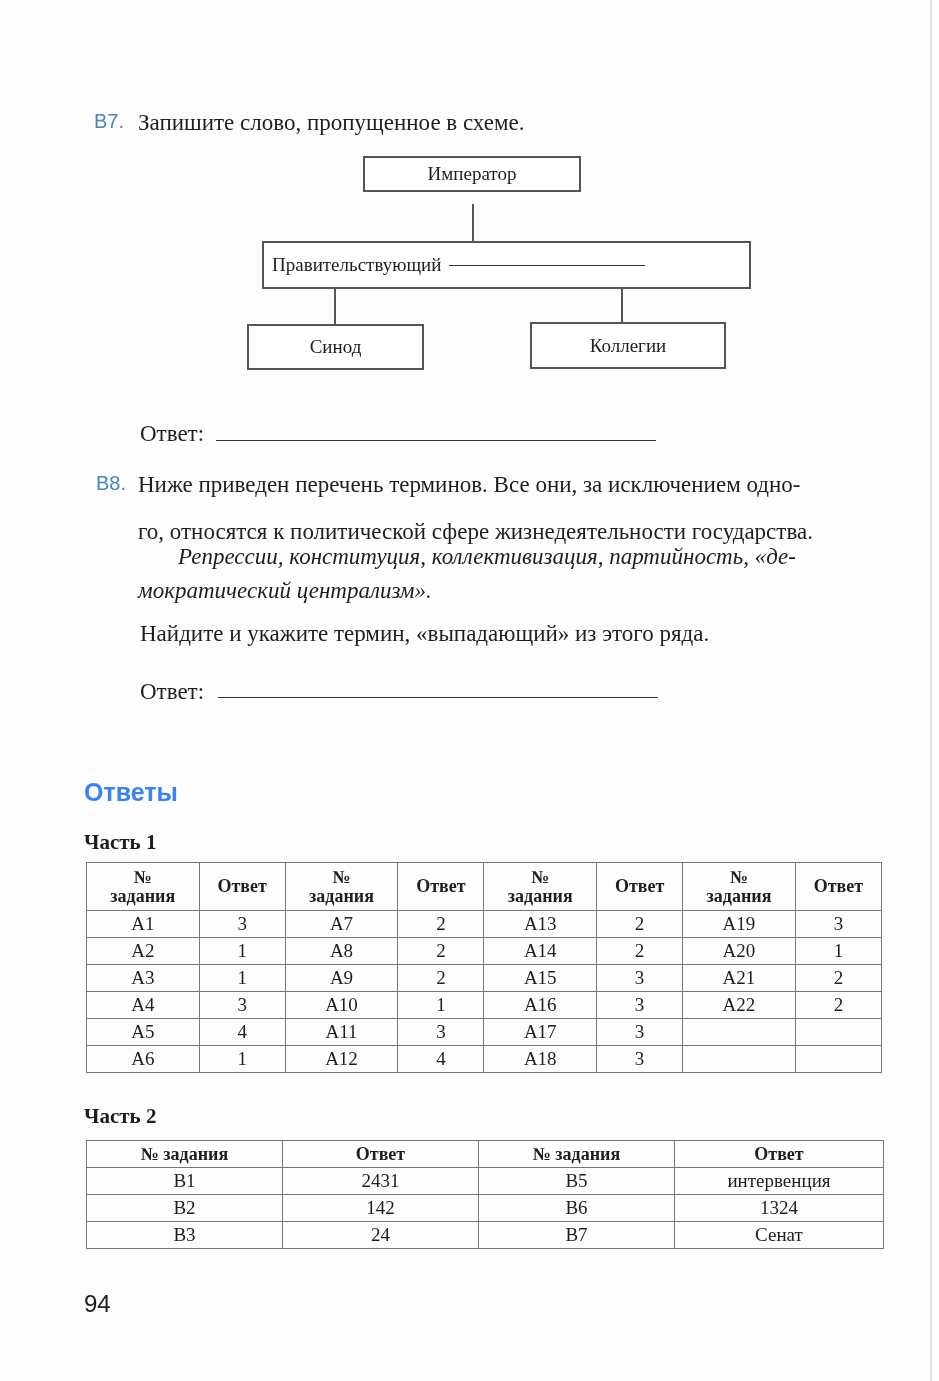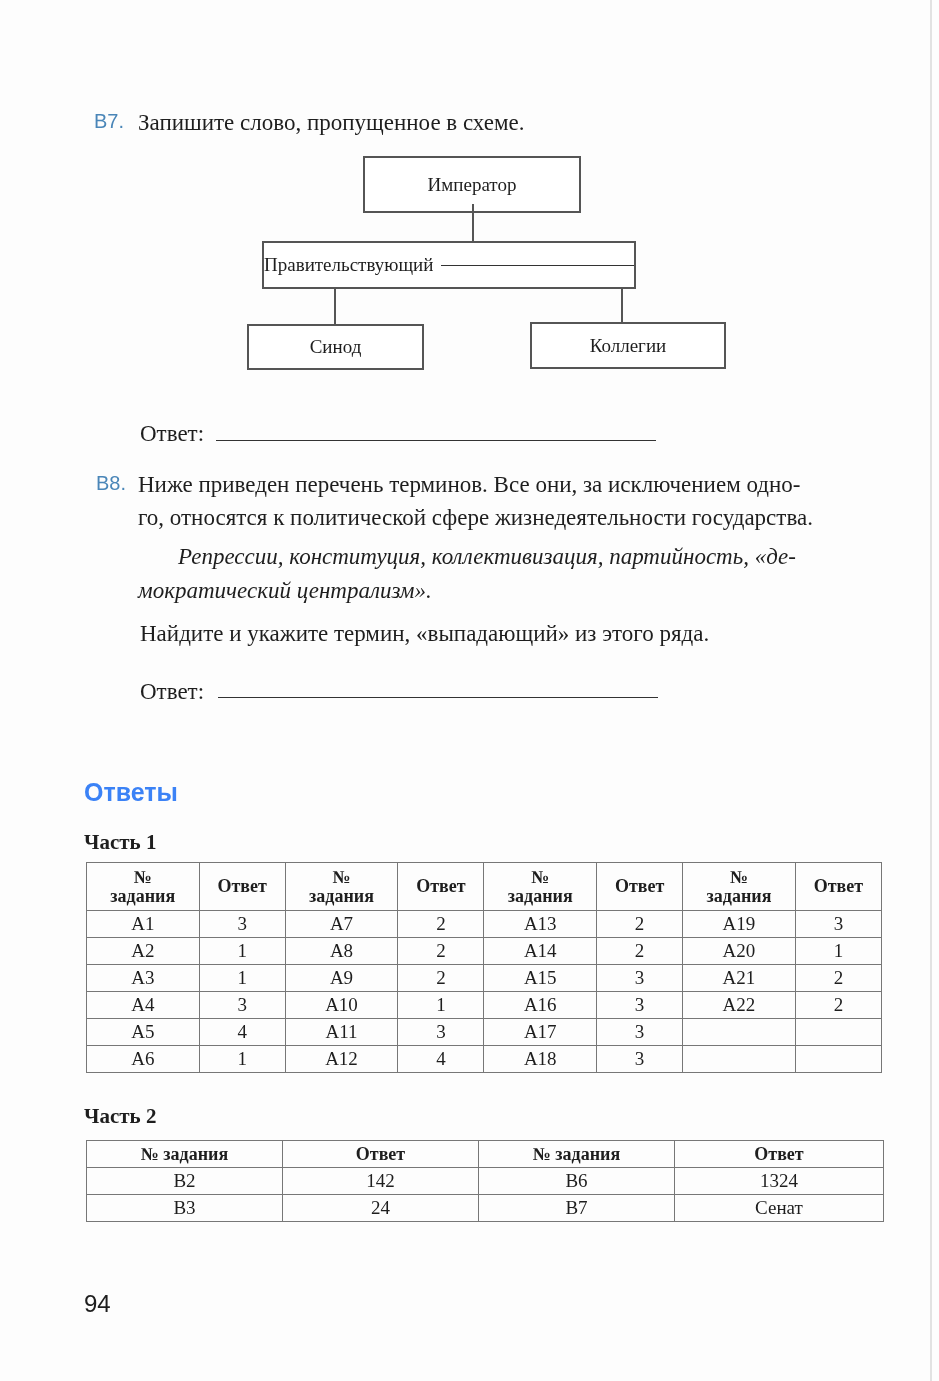--- a/index.html
+++ b/index.html
@@ -33,44 +33,44 @@
 </style>
 </head>
 <body>
 
 <div class="edge"></div>
 
 <div class="qnum" style="left:78px; top:110px;">B7.</div>
 <div class="text" style="left:138px; top:106px;">Запишите слово, пропущенное в схеме.</div>
 
 <div>
-  <div class="box" style="left:363px; top:156px; width:218px; height:57px;">
+  <div class="box" style="left:363px; top:156px; width:218px; height:36px;">
     <span>Император</span>
   </div>
   <div class="vline" style="left:472px; top:204px; height:38px;"></div>
-  <div class="box" style="left:262px; top:241px; width:374px; height:48px; justify-content:flex-start; ">
+  <div class="box" style="left:262px; top:241px; width:489px; height:48px; justify-content:flex-start; padding-left:8px;">
     <span>Правительствующий</span>
     <span class="blank" style="width:196px; margin-left:8px;"></span>
   </div>
   <div class="vline" style="left:334px; top:289px; height:36px;"></div>
   <div class="vline" style="left:621px; top:289px; height:34px;"></div>
   <div class="box" style="left:247px; top:324px; width:177px; height:46px;">
     <span>Синод</span>
   </div>
   <div class="box" style="left:530px; top:322px; width:196px; height:47px;">
     <span>Коллегии</span>
   </div>
 </div>
 
 <div class="text" style="left:140px; top:417px;">Ответ:</div>
 <div class="answer-line" style="left:216px; top:440px; width:440px;"></div>
 
 <div class="qnum" style="left:80px; top:472px;">B8.</div>
 <div class="text" style="left:138px; top:468px;">Ниже приведен перечень терминов. Все они, за исключением одно-</div>
-<div class="text" style="left:138px; top:501px;">го, относятся к политической сфере жизнедеятельности государства.</div>
+<div class="text" style="left:138px; top:515px;">го, относятся к политической сфере жизнедеятельности государства.</div>
 <div class="text ital" style="left:178px; top:540px;">Репрессии, конституция, коллективизация, партийность, «де-</div>
 <div class="text ital" style="left:138px; top:574px;">мократический централизм».</div>
 <div class="text" style="left:140px; top:617px;">Найдите и укажите термин, «выпадающий» из этого ряда.</div>
 <div class="text" style="left:140px; top:675px;">Ответ:</div>
 <div class="answer-line" style="left:218px; top:697px; width:440px;"></div>
 
 <div class="section-title" style="left:84px; top:778px;">Ответы</div>
 <div class="part-title" style="left:84px; top:830px;">Часть 1</div>
 
 <table class="t1" style="left:86px; top:862px; width:796px;">
@@ -156,20 +156,26 @@
   <thead>
     <tr>
       <th style="width:195px;">№ задания</th>
       <th style="width:195px;">Ответ</th>
       <th style="width:195px;">№ задания</th>
       <th>Ответ</th>
     </tr>
   </thead>
   <tbody id="part2-body">
       <tr>
+        <td>В1</td>
+        <td>2431</td>
+        <td>В5</td>
+        <td>интервенция</td>
+      </tr>
+      <tr>
         <td>В2</td>
         <td>142</td>
         <td>В6</td>
         <td>1324</td>
       </tr>
       <tr>
         <td>В3</td>
         <td>24</td>
         <td>В7</td>
         <td>Сенат</td>

